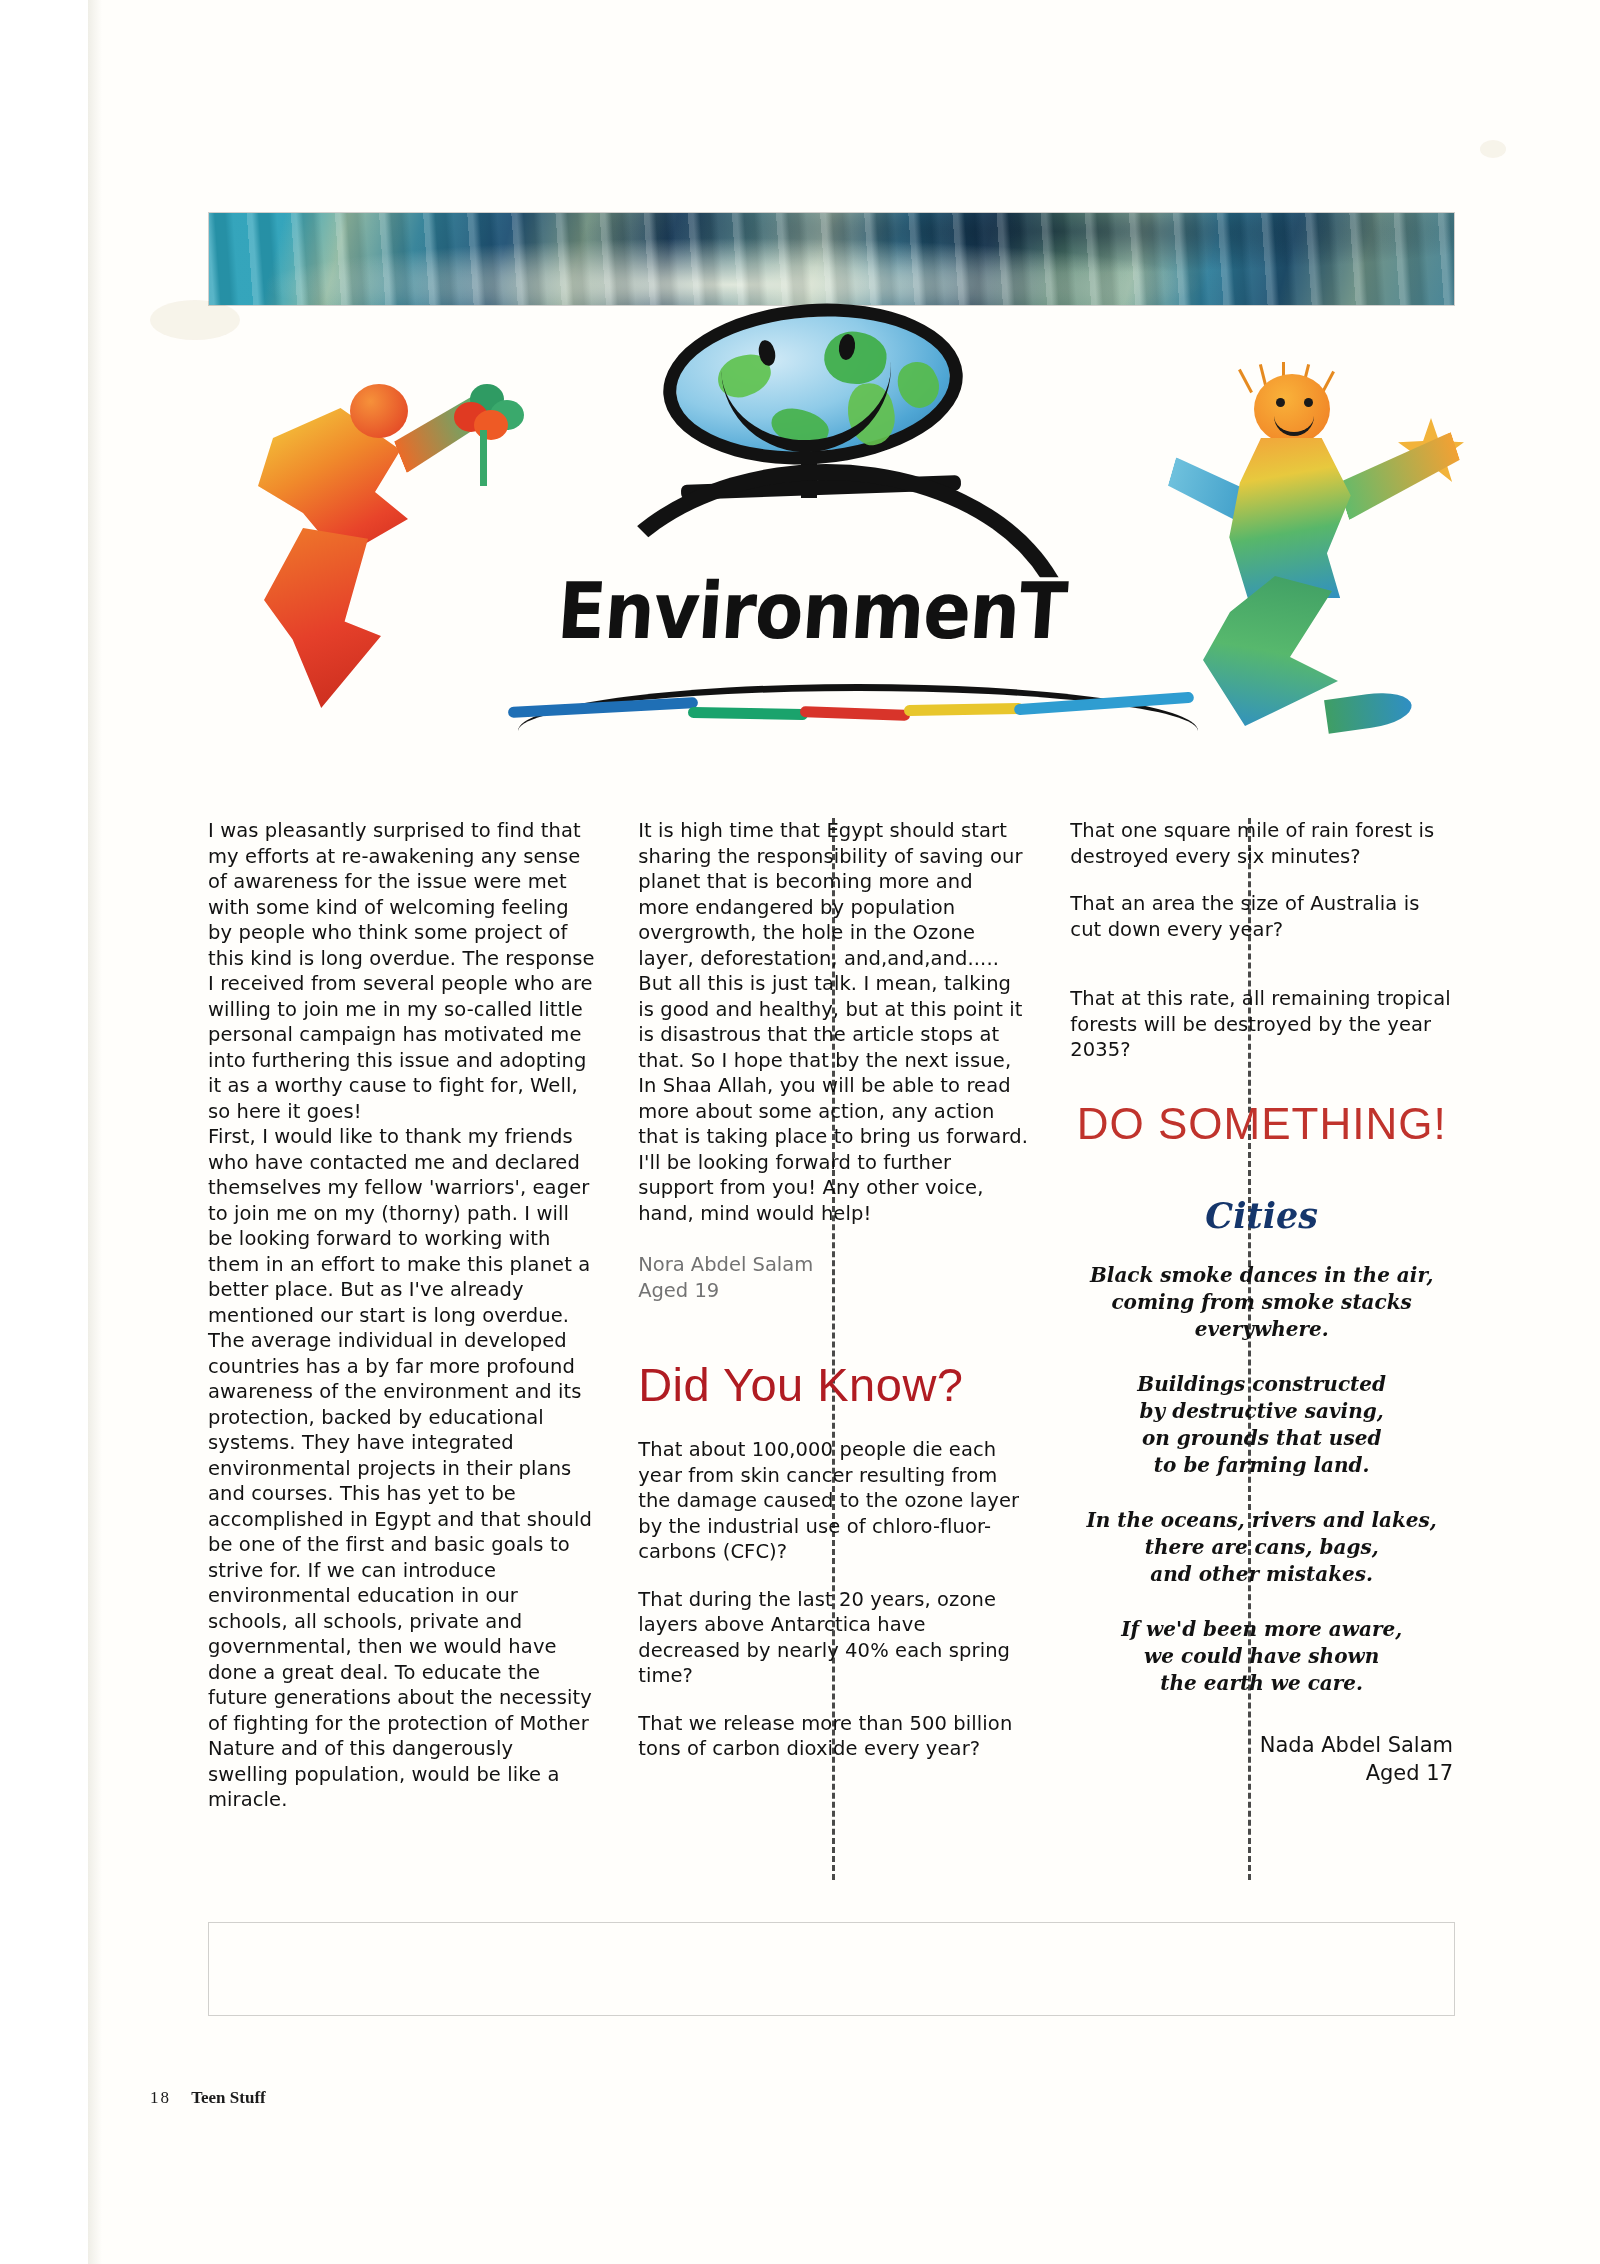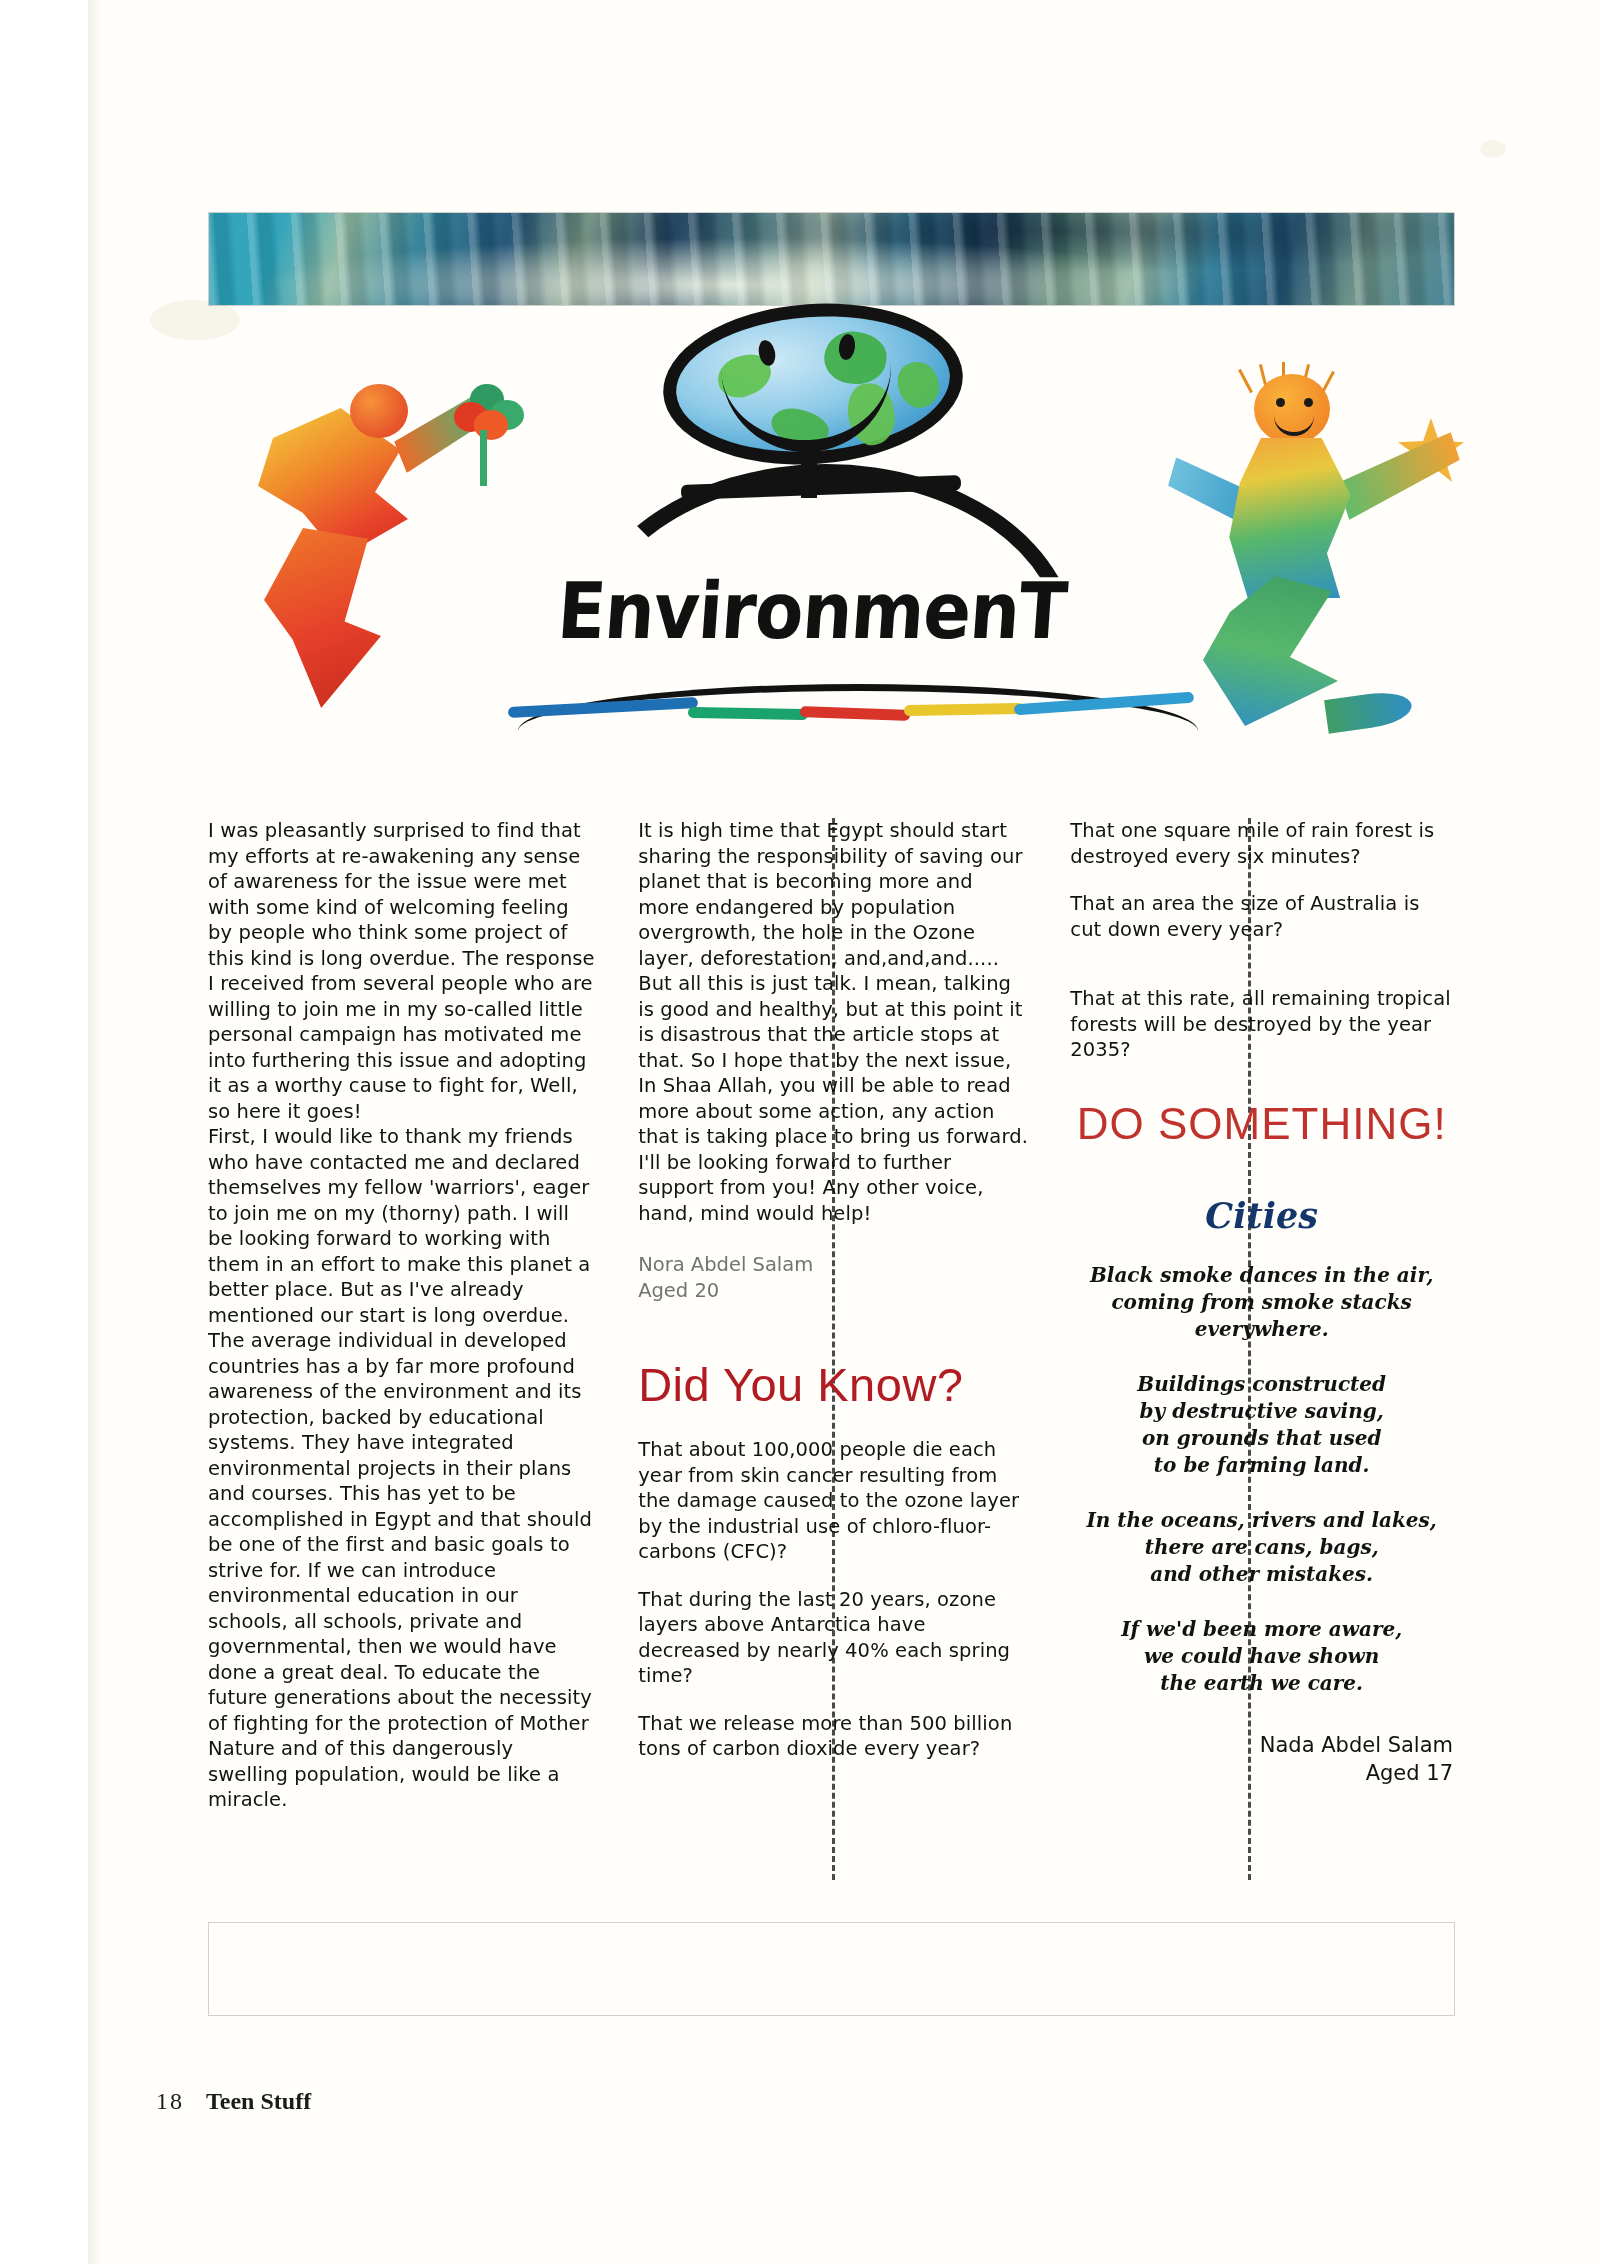--- a/index.html
+++ b/index.html
@@ -144,22 +144,22 @@
         font-size:20px;line-height:27px;color:#121212;text-align:center;}
   .stanza{margin-bottom:28px;}
   .poem-byline{font-family:"DejaVu Sans",sans-serif;font-size:21px;line-height:28px;
                text-align:right;margin-top:34px;color:#121212;}
 
   
   .banner-b{position:absolute;left:208px;top:1922px;width:1245px;height:92px;
             overflow:hidden;border:1px solid rgba(0,0,0,.18);}
 
   
-  .footer{position:absolute;left:156px;top:2088px;
-          font-family:"Liberation Serif",serif;font-size:24px;color:#1b1b1b;}
+  .footer{position:absolute;left:150px;top:2088px;
+          font-family:"Liberation Serif",serif;font-size:17px;color:#1b1b1b;}
   .footer .pg{letter-spacing:2px;}
   .footer .mag{margin-left:16px;font-weight:bold;}
   .smudge{position:absolute;background:#efe9da;border-radius:50%;opacity:.5;}
 </style>
 </head>
 <body>
 
 <div class="scan-edge"></div>
 <div class="sheet"></div>
 <div class="scan-shadow"></div>
@@ -256,21 +256,21 @@
     </div>
   </div>
 
   <div class="col col2">
     <div class="body-text">
       <p>It is high time that Egypt should start sharing the responsibility of saving our planet that is becoming more and more endangered by population overgrowth, the hole in the Ozone layer, deforestation, and,and,and..... But all this is just talk. I mean, talking is good and healthy, but at this point it is disastrous that the article stops at that. So I hope that by the next issue, In Shaa Allah, you will be able to read more about some action, any action that is taking place to bring us forward.</p>
       <p>I'll be looking forward to further support from you! Any other voice, hand, mind would help!</p>
     </div>
     <div class="byline">
       <div>Nora Abdel Salam</div>
-      <div>Aged 20</div>
+      <div>Aged 19</div>
     </div>
 
     <div class="h-did">Did You Know?</div>
 
     <div class="body-text">
       <p>That about 100,000 people die each year from skin cancer resulting from the damage caused to the ozone layer by the industrial use of chloro-fluor-carbons (CFC)?</p>
       <div class="gap"></div>
       <p>That during the last 20 years, ozone layers above Antarctica have decreased by nearly 40% each spring time?</p>
       <div class="gap"></div>
       <p>That we release more than 500 billion tons of carbon dioxide every year?</p>

